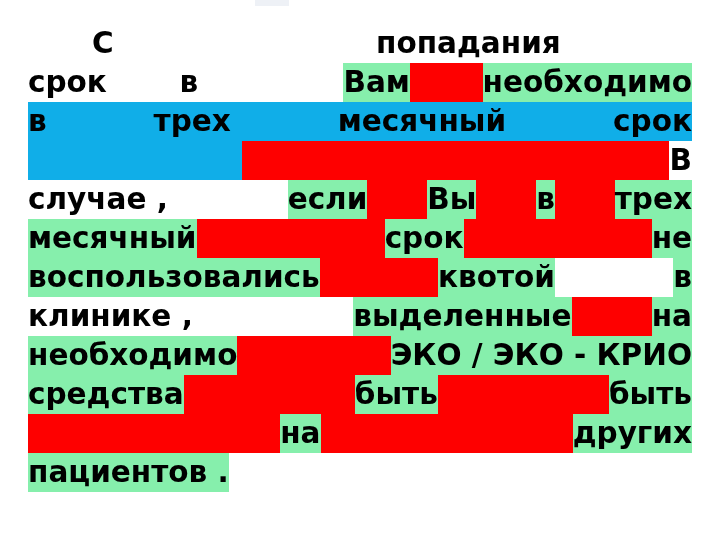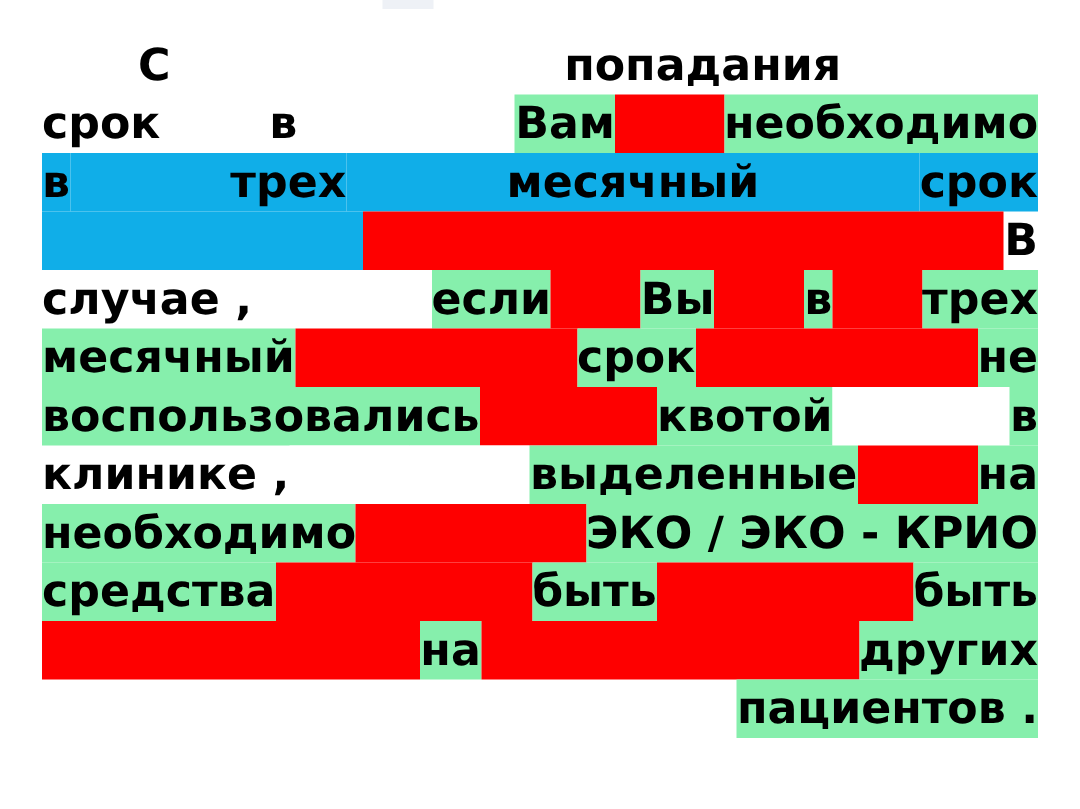--- a/index.html
+++ b/index.html
@@ -44,21 +44,21 @@
     display: flex;
     width: 664px;
     white-space: pre;
     height: 39px;
     align-items: center;
   }
   .line.justify {
     justify-content: space-between;
   }
   .line.start {
-    justify-content: flex-end;
+    justify-content: flex-start;
   }
   .seg {
     display: inline-block;
     padding: 0 0;
   }
   .hl-red   { background: #86efac; }
   .hl-blue  { background: #10aee8; }
   .hl-white { background: #ffffff; }
   .hl-none  { background: transparent; }
   .gap-red   { background: #fe0000; }

